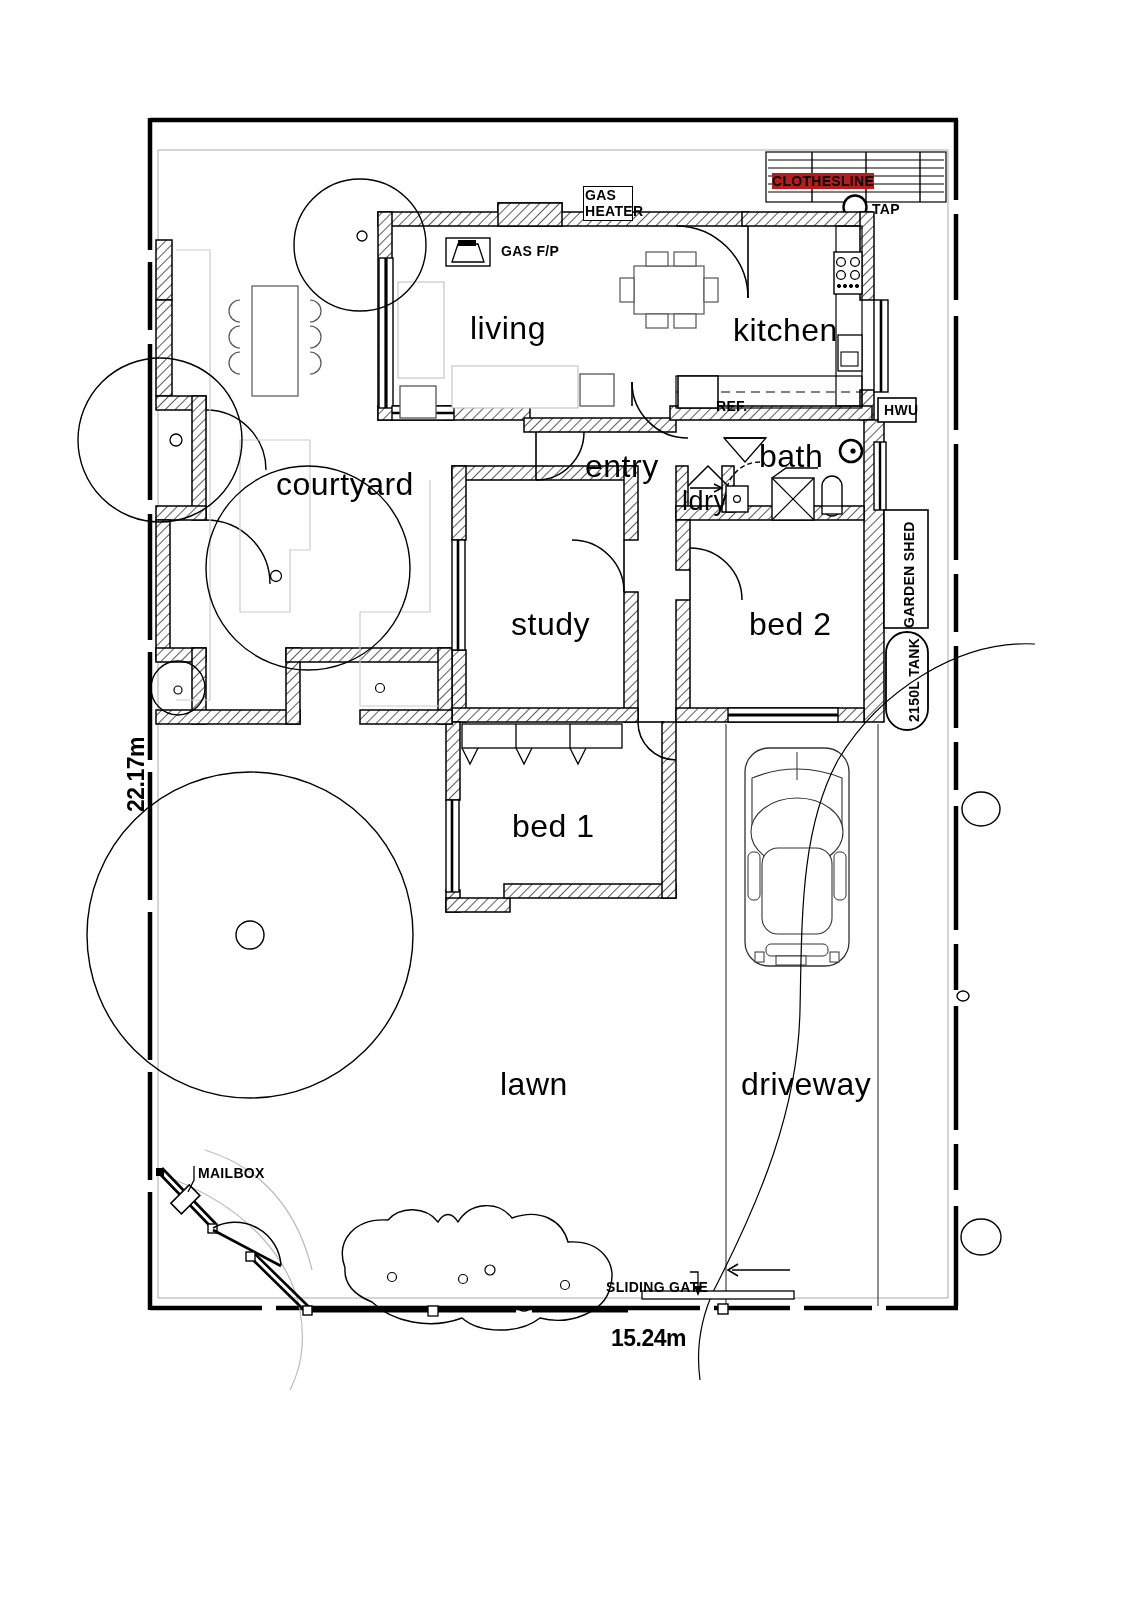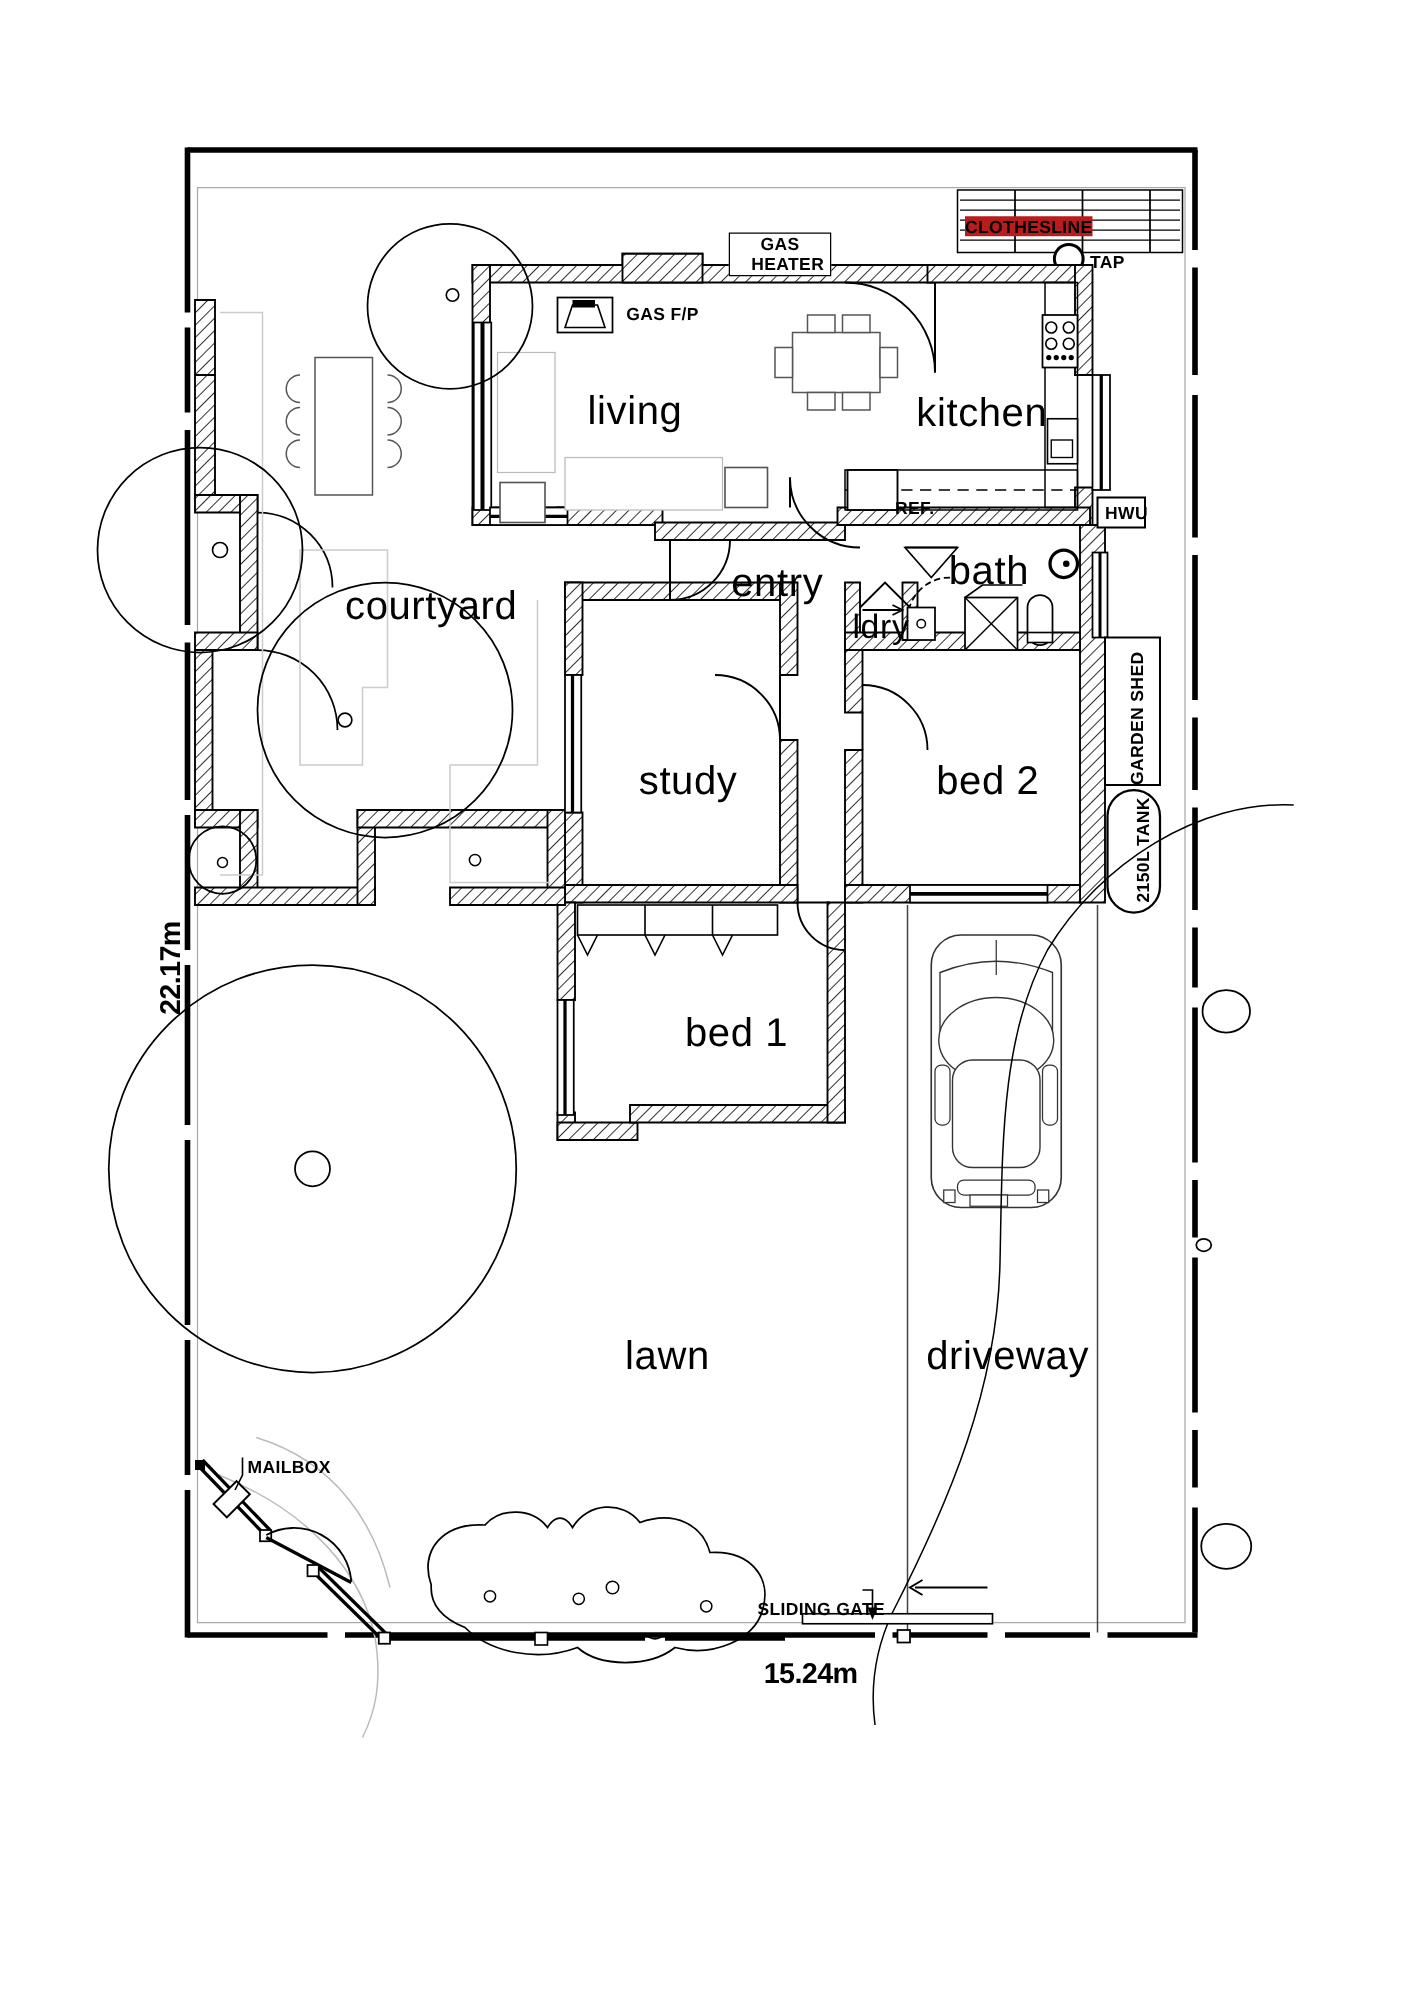--- a/index.html
+++ b/index.html
@@ -3,21 +3,21 @@
 <meta charset="utf-8">
 <title>Floor Plan</title>
 <style>
   html,body{margin:0;padding:0;background:#ffffff;}
   body{font-family:"Liberation Sans", sans-serif;}
   #plan-root{position:relative;width:1131px;height:1600px;background:#fff;overflow:hidden;}
   #plan-svg{position:absolute;left:0;top:0;width:1131px;height:1600px;}
   .lbl{position:absolute;white-space:nowrap;color:#000;font-family:"Liberation Sans",sans-serif;}
   .room-lbl{font-size:32px;letter-spacing:.5px;}
   .tag-lbl{font-size:14px;font-weight:700;letter-spacing:.3px;}
-  .tag-box{border:1.6px solid #000;background:#fff;padding:1px 17px;line-height:1.12;text-align:center;}
+  .tag-box{border:1.6px solid #000;background:#fff;padding:1px 1px;line-height:1.12;text-align:left;}
   .dim-lbl{font-size:23px;font-weight:700;letter-spacing:-0.5px;}
   .rot90{transform:rotate(-90deg);transform-origin:left top;}
 </style>
 </head>
 <body>
 
 <div id="plan-root">
 
 <svg id="plan-svg" viewBox="0 0 1131 1600">
   <defs>
@@ -453,21 +453,21 @@
 
 </svg>
 
 <div class="lbl room-lbl" style="left:470px;top:310px;">living</div>
 <div class="lbl room-lbl" style="left:733px;top:312px;">kitchen</div>
 <div class="lbl room-lbl" style="left:585px;top:448px;">entry</div>
 <div class="lbl room-lbl" style="left:759px;top:438px;">bath</div>
 <div class="lbl room-lbl" style="left:682px;top:486px;font-size:27px;">ldry</div>
 <div class="lbl room-lbl" style="left:511px;top:606px;">study</div>
 <div class="lbl room-lbl" style="left:749px;top:606px;">bed 2</div>
-<div class="lbl room-lbl" style="left:512px;top:808px;margin-left:36px;">bed 1</div>
+<div class="lbl room-lbl" style="left:512px;top:808px;">bed 1</div>
 <div class="lbl room-lbl" style="left:276px;top:466px;">courtyard</div>
 <div class="lbl room-lbl" style="left:500px;top:1066px;">lawn</div>
 <div class="lbl room-lbl" style="left:741px;top:1066px;">driveway</div>
 
 <div class="lbl tag-lbl tag-box" style="left:583px;top:186px;width:46px;">
   <div>GAS</div>
   <div>HEATER</div>
 </div>
 <div class="lbl tag-lbl" style="left:501px;top:243px;">GAS F/P</div>
 <div class="lbl tag-lbl" style="left:772px;top:173px;background:#b91c1c;">CLOTHESLINE</div>

